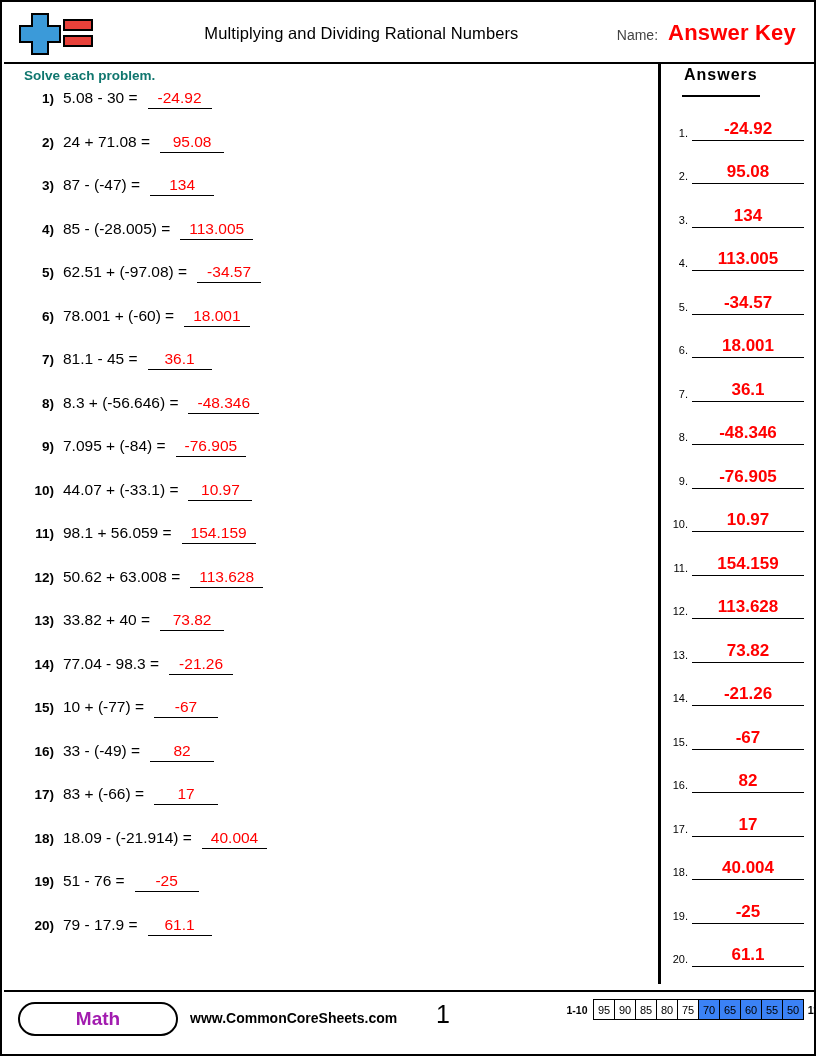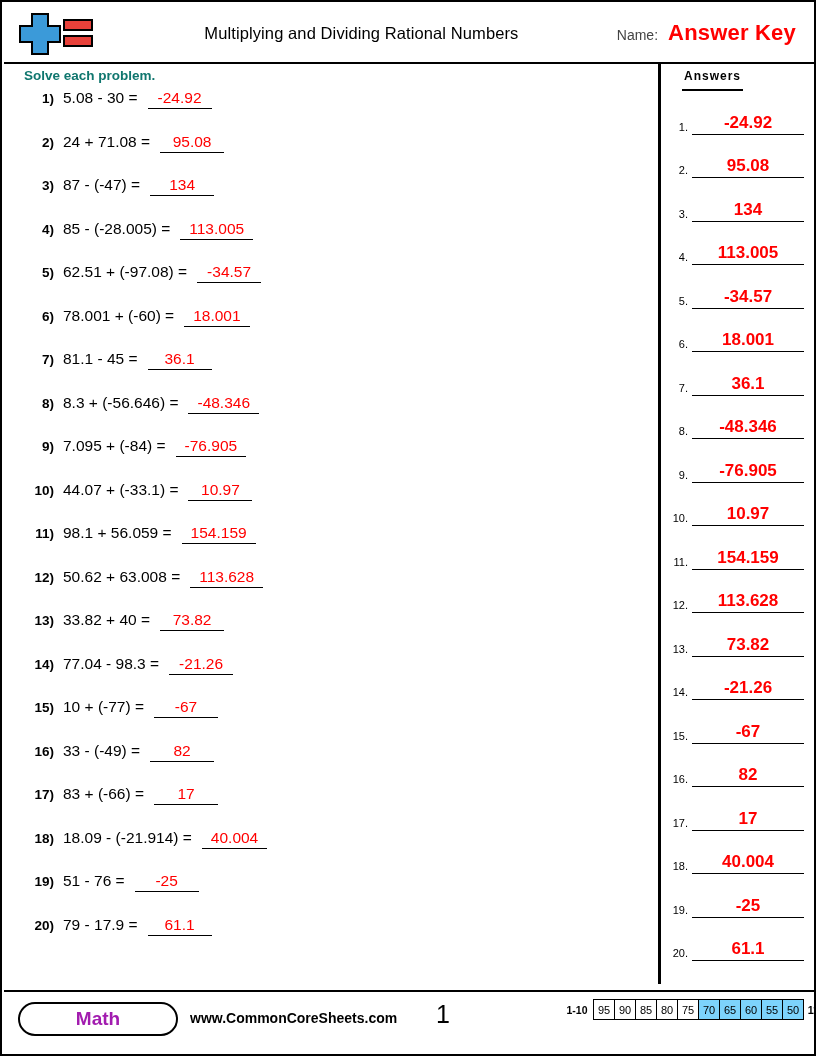--- a/index.html
+++ b/index.html
@@ -133,27 +133,27 @@
     padding: 0 9px 1px 9px;
     min-width: 46px;
     text-align: center;
     display: inline-block;
     white-space: nowrap;
   }
 
   
   .answers-head {
     text-align: right;
-    font-size: 12px;
+    font-size: 16px;
     font-weight: bold;
     color: #000;
     border-bottom: 2px solid #000;
     display: inline-block;
     margin-left: 14px;
-    padding: 0 2px 6px 2px;
+    padding: 0 2px 11px 2px;
     letter-spacing: 1px;
   }
   .ans-row {
     display: flex;
     align-items: flex-end;
     height: 43.5px;
     padding-top: 2px;
     box-sizing: border-box;
   }
   .ans-num {
@@ -250,21 +250,21 @@
     margin-left: -1px;
     margin-top: -1px;
     display: flex;
     align-items: center;
     justify-content: center;
     font-size: 11px;
     color: #000;
     box-sizing: border-box;
   }
   .score-cell.blue {
-    background: #7dd3fc;
+    background: #3b82f6;
   }
 </style>
 </head>
 <body>
 
 <div class="page">
 
   <div class="header">
     <div class="logo">
       <svg width="78" height="46" viewBox="0 0 78 46">

